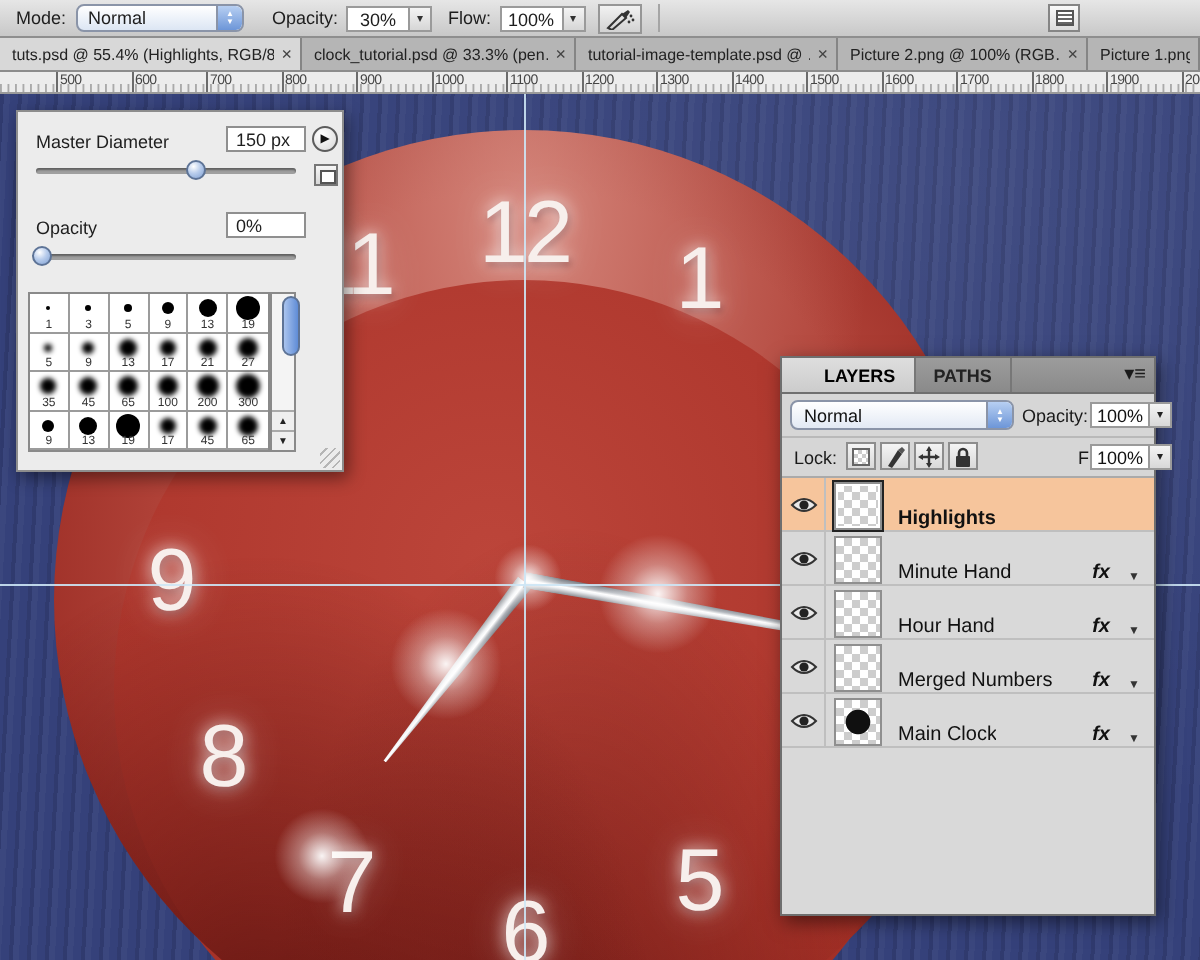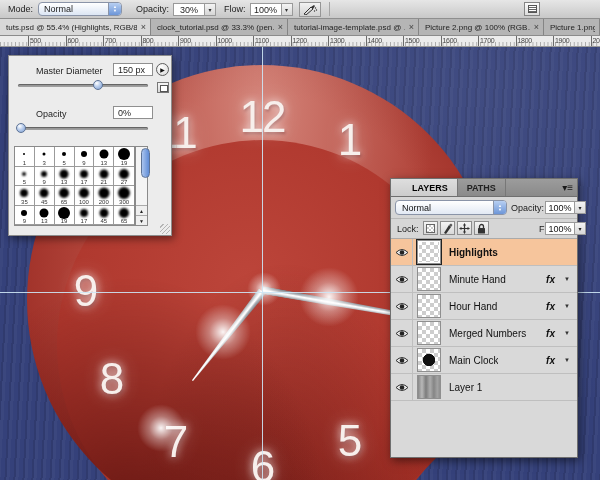--- a/index.html
+++ b/index.html
@@ -79,21 +79,21 @@
     clip-path:polygon(0 0, 100% 0, 70% 100%, 30% 100%);
     box-shadow:2px 3px 6px rgba(60,8,8,.4); }
   .guide { position:absolute; background:rgba(205,230,245,.9); }
   #guide-v { top:0; bottom:0; width:1px; }
   #guide-h { left:0; right:0; height:1px; }
 
   
   #brush-panel { position:absolute; left:8px; top:55px; width:164px; height:181px;
     background:#ececec; border:1px solid #8d8d8d; box-shadow:2px 3px 8px rgba(0,0,0,.45);
     font-size:9px; color:#1e1e1e; }
-  .bp-label { position:absolute;margin-left:18px; }
+  .bp-label { position:absolute; }
   .bp-field { position:absolute; width:40px; height:13px; background:#fff; border:1px solid #8f8f8f;
     font-size:9px; padding:1px 0 0 4px; }
   .bp-flyout { position:absolute; left:147px; width:13px; height:13px; border-radius:50%;
     border:1px solid #5c5c5c; background:radial-gradient(circle at 35% 30%, #fff, #d8d8d8);
     font-size:6px; color:#111; text-align:center; line-height:12px; }
   .bp-preset { position:absolute; left:148px; width:12px; height:11px; border:1px solid #777;
     background:linear-gradient(#f6f6f6,#d8d8d8); }
   .bp-preset::after { content:""; position:absolute; left:2px; top:2px; width:6px; height:5px;
     border:1px solid #555; background:#fff; }
   .slider-track { position:absolute; left:9px; width:130px; height:3px; background:#9f9f9f;
@@ -135,21 +135,21 @@
   .lp-small-label { position:absolute; font-size:9px; color:#1a1a1a; }
   .lp-val { position:absolute; width:30px; height:13px; background:#fff; border:1px solid #9a9a9a;
     font-size:9px; text-align:center; line-height:12px; }
   .lp-val-arrow { position:absolute; width:11px; height:13px; border:1px solid #9a9a9a; border-left:none;
     background:linear-gradient(#f4f4f4,#d8d8d8); font-size:6px; text-align:center; line-height:12px; color:#222; }
   #lp-lock-row { position:relative; height:20px; border-bottom:1px solid #aaa; }
   .lock-btn { position:absolute; top:2px; width:15px; height:14px; border:1px solid #8d8d8d;
     background:linear-gradient(#f4f4f4,#d9d9d9); display:flex; align-items:center; justify-content:center; }
   #lp-rows { position:absolute; left:0; top:60px; right:0; bottom:0; overflow:hidden; background:#d9d9d9; }
   .layer-row { position:relative; width:100%; border-bottom:1px solid #bfbfbf; background:#d9d9d9;
-    display:flex; align-items:center; }
+    display:flex; align-items:flex-end; }
   .layer-row.selected { background:#f6c59c; }
   .eye-cell { flex:0 0 22px; height:100%; border-right:1px solid #bfbfbf;
     display:flex; align-items:center; justify-content:center; }
   .eye-well { width:12px; height:12px; border:1px solid #a5a5a5; background:#e8e8e8; }
   .thumb { flex:0 0 24px; height:24px; margin-left:4px; border:1px solid #8f8f8f; position:relative; }
   .thumb.selected-frame { outline:1px solid #222; box-shadow:0 0 0 1px #fff inset; }
   .checker { background-color:#fff;
     background-image:
       linear-gradient(45deg,#cdcdcd 25%,transparent 25%,transparent 75%,#cdcdcd 75%),
       linear-gradient(45deg,#cdcdcd 25%,transparent 25%,transparent 75%,#cdcdcd 75%);
@@ -504,26 +504,16 @@
               <circle cx="7" cy="4.5" r="2.3" fill="#222"></circle>
             </svg>
           </div>
           <div class="thumb checker">
             <div class="thumb-clock-dot"></div>
           </div>
           <span class="layer-name">Main Clock</span>
           <span class="fx-badge">fx</span>
           <span class="row-arrow">▼</span>
         </div>
-        <div class="layer-row" style="height: 27px;">
-          <div class="eye-cell">
-            <svg class="ico" width="14" height="9" viewBox="0 0 14 9">
-              <path d="M1 4.5 Q7 -1.5 13 4.5 Q7 10.5 1 4.5 Z" fill="#e9e9e9" stroke="#333" stroke-width="1"></path>
-              <circle cx="7" cy="4.5" r="2.3" fill="#222"></circle>
-            </svg>
-          </div>
-          <div class="thumb thumb-texture"></div>
-          <span class="layer-name">Layer 1</span>
-        </div>
       </div>
   </div>
 
 </div>
 
 </body></html>

